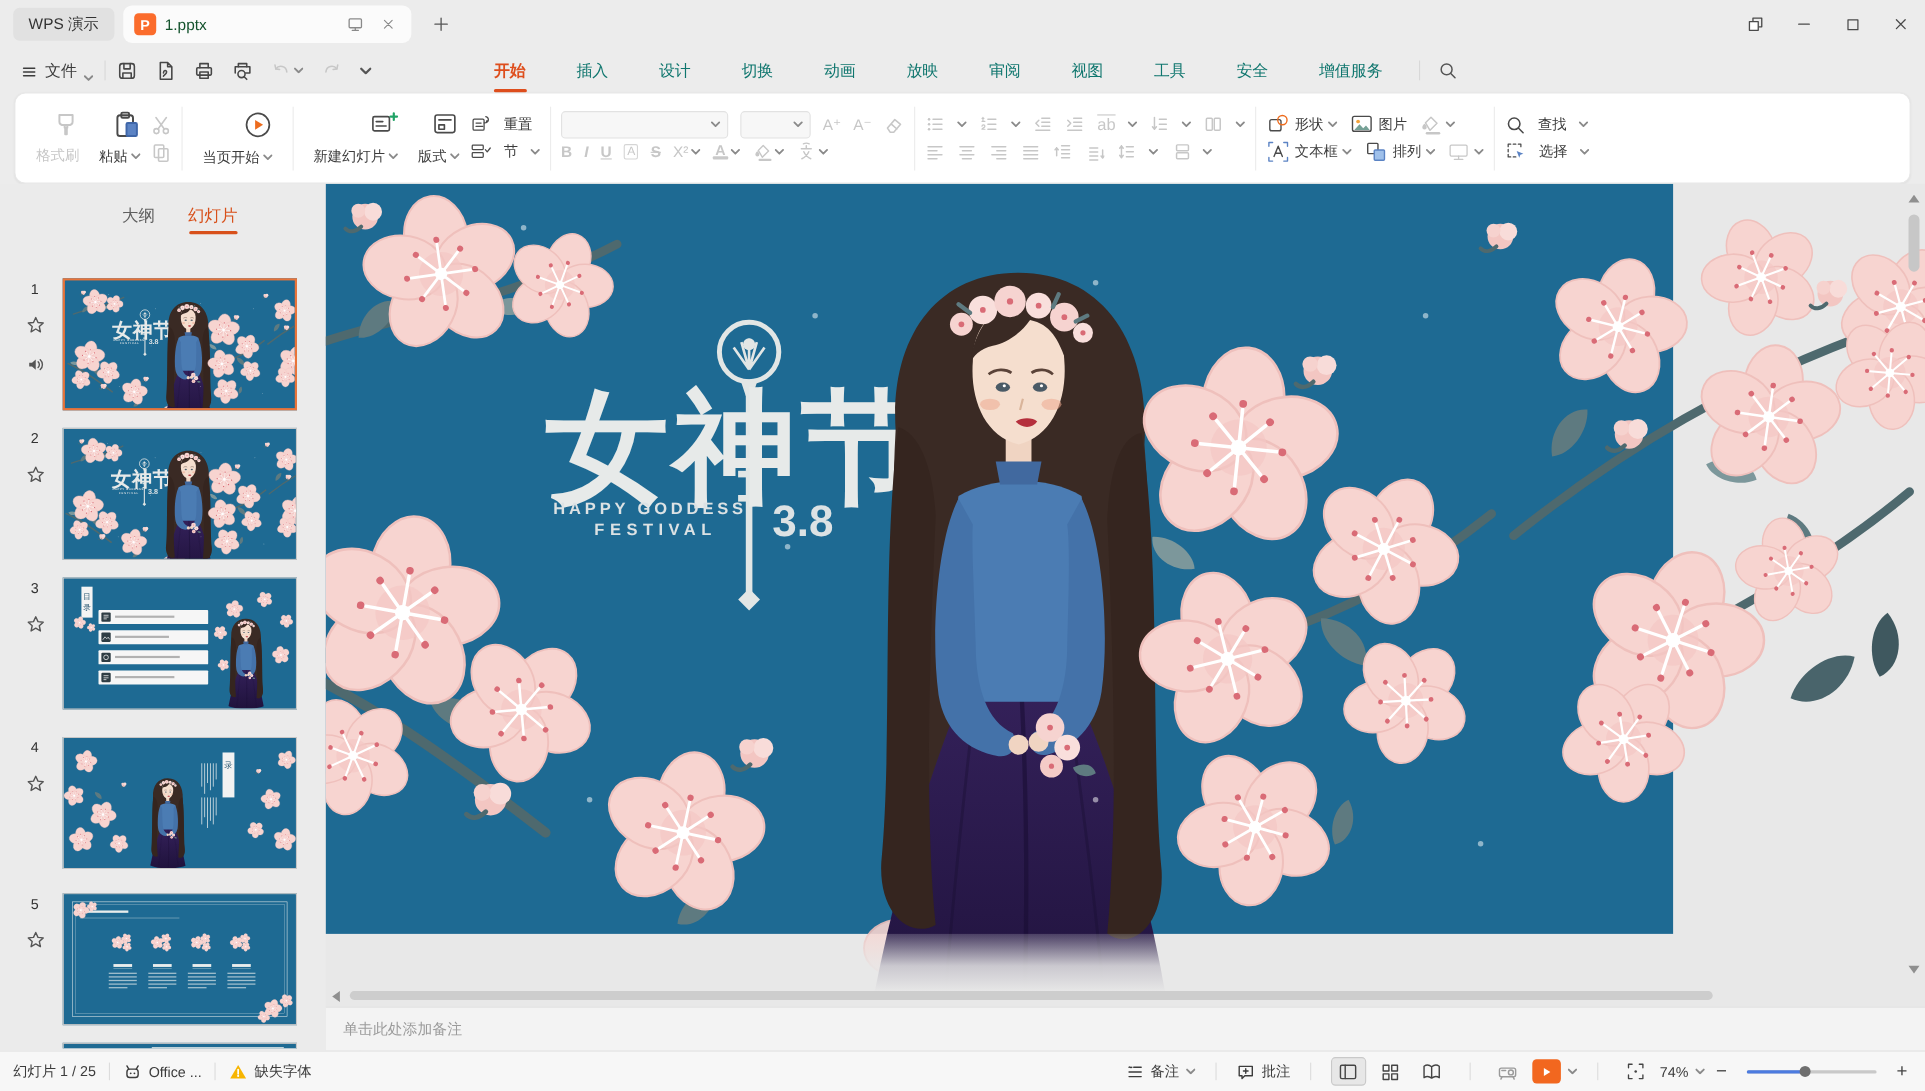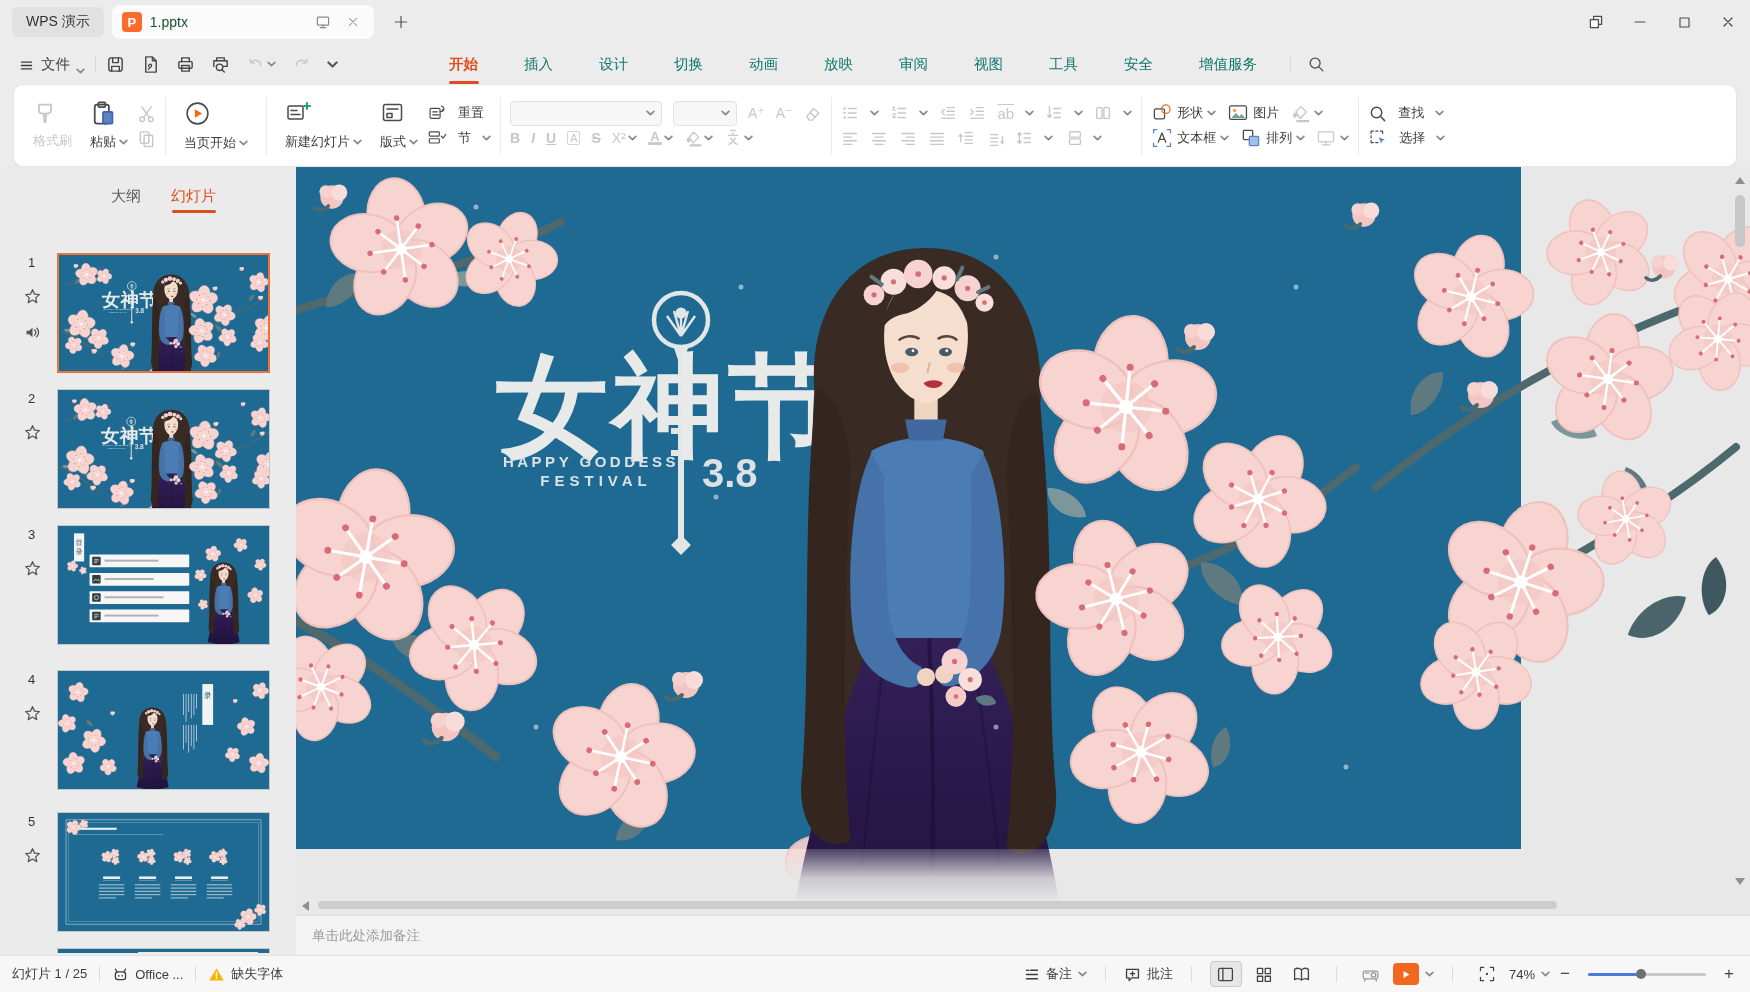--- a/index.html
+++ b/index.html
@@ -26,21 +26,21 @@
   .qbar{display:flex;align-items:center;gap:16px;color:#474747}
   .qbtn{display:flex;align-items:center;gap:2px}
   .menus{display:flex;align-items:center;margin-left:88px}
   .mitem{padding:4px 0;margin:0 23px;position:relative;color:#0f766e;cursor:default}
   .mitem.on{color:#DE4E1D;font-weight:bold}
   .mitem.on::after{content:"";position:absolute;left:50%;transform:translateX(-50%);bottom:-6px;width:30px;height:3px;border-radius:2px;background:#DE4E1D}
   .msearch{margin-left:6px;color:#555}
   
   .ribbon{position:absolute;left:13px;right:13px;top:84px;height:83px;background:#fff;border:1px solid #E7E7E7;border-radius:10px;box-shadow:0 1px 2px rgba(0,0,0,.05);display:flex;align-items:center;padding:0 10px;font-size:13px}
   .gdiv{width:1px;height:58px;background:#ECECEC;margin:0 9px;flex:none}
-  .big{display:flex;flex-direction:column;align-items:flex-start;justify-content:center;gap:7px;height:72px;padding:0 9px;flex:none}
+  .big{display:flex;flex-direction:column;align-items:flex-end;justify-content:center;gap:7px;height:72px;padding:0 9px;flex:none}
   .big .blab{display:flex;align-items:center;gap:3px;white-space:nowrap}
   .stack{display:flex;flex-direction:column;gap:0;justify-content:flex-start;flex:none}
   .srow{display:flex;align-items:center;gap:11px;height:25px}
   .cbx{height:25px;border:1px solid #E2E2E2;background:#F7F7F7;border-radius:4px;display:flex;align-items:center;justify-content:flex-end;padding:0 6px}
   .fbtn{display:flex;align-items:center;gap:2px;font-size:14px;color:#c7c7c7}
   .fbtn b,.fbtn i,.fbtn u,.fbtn s{font-weight:bold;font-style:normal;text-decoration:none}
   .fbtn i{font-style:italic}.fbtn u{text-decoration:underline}.fbtn s{text-decoration:line-through}
   .abox{border:1px solid #d5d5d5;border-radius:2px;padding:0 2px;font-size:11px}
   .clrA{display:flex;flex-direction:column;align-items:center;line-height:11px;font-size:13px;font-weight:bold}
   .bar{width:14px;height:3px;border-radius:1px}

